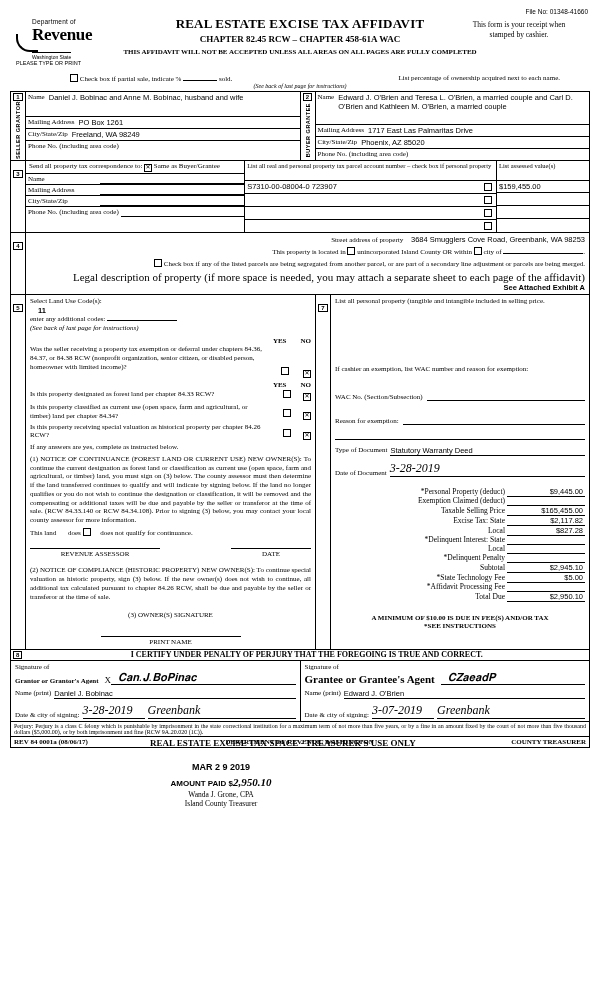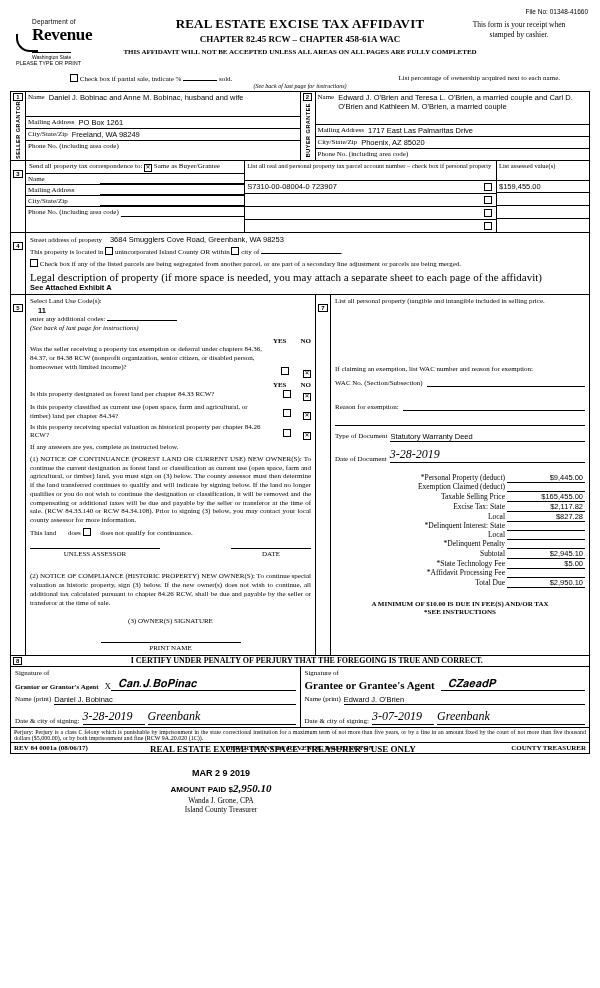--- a/index.html
+++ b/index.html
@@ -168,21 +168,21 @@
       <div class="val" style="padding:1px 2px;border-bottom:1px solid #000;min-height:10px;"></div>
       <div class="val" style="padding:1px 2px;border-bottom:1px solid #000;min-height:10px;"></div>
       <div class="val" style="padding:1px 2px;min-height:10px;"></div>
     </div>
   </div>
 
   <div style="display:flex;border:1px solid #000;border-top:none;">
     <div style="width:14px;border-right:1px solid #000;padding:1px 0;text-align:center;">
       <span class="num">4</span>
     </div>
-    <div style="flex:1;padding:2px 4px;">
+    <div style="flex:1;padding:2px 4px;text-align:right;">
       <div style="font-size:7px;">
         <span>Street address of property</span>
         <span class="val" style="margin-left:6px;">3684 Smugglers Cove Road, Greenbank, WA 98253</span>
       </div>
       <div style="font-size:7px;margin-top:3px;">
         <span>This property is located in</span>
         <span class="cb"></span>
         <span>unincorporated Island County OR within</span>
         <span class="cb"></span>
         <span>city of</span>
@@ -240,38 +240,38 @@
         <div style="margin-top:3px;">If any answers are yes, complete as instructed below.</div>
         <div style="margin-top:3px;text-align:justify;">(1) NOTICE OF CONTINUANCE (FOREST LAND OR CURRENT USE) NEW OWNER(S): To continue the current designation as forest land or classification as current use (open space, farm and agricultural, or timber) land, you must sign on (3) below. The county assessor must then determine if the land transferred continues to qualify and will indicate by signing below. If the land no longer qualifies or you do not wish to continue the designation or classification, it will be removed and the compensating or additional taxes will be due and payable by the seller or transferor at the time of sale. (RCW 84.33.140 or RCW 84.34.108). Prior to signing (3) below, you may contact your local county assessor for more information.</div>
         <div style="margin-top:3px;">
           <span>This land</span>
           <span style="margin-left:10px;">does</span>
           <span class="cb"></span>
           <span style="margin-left:8px;">does not</span>
           <span>qualify for continuance.</span>
         </div>
         <div style="display:flex;justify-content:space-between;margin-top:10px;font-size:7px;">
-          <span style="border-top:1px solid #000;padding-top:1px;width:130px;text-align:center;">UNLESS ASSESSOR</span>
+          <span style="border-top:1px solid #000;padding-top:1px;width:130px;text-align:center;">REVENUE ASSESSOR</span>
           <span style="border-top:1px solid #000;padding-top:1px;width:80px;text-align:center;">DATE</span>
         </div>
-        <div style="margin-top:14px;text-align:justify;">(2) NOTICE OF COMPLIANCE (HISTORIC PROPERTY) NEW OWNER(S): To continue special valuation as historic property, sign (3) below. If the new owner(s) does not wish to continue, all additional tax calculated pursuant to chapter 84.26 RCW, shall be due and payable by the seller or transferor at the time of sale.</div>
+        <div style="margin-top:8px;text-align:justify;">(2) NOTICE OF COMPLIANCE (HISTORIC PROPERTY) NEW OWNER(S): To continue special valuation as historic property, sign (3) below. If the new owner(s) does not wish to continue, all additional tax calculated pursuant to chapter 84.26 RCW, shall be due and payable by the seller or transferor at the time of sale.</div>
         <div style="text-align:center;margin-top:10px;">(3) OWNER(S) SIGNATURE</div>
         <div style="text-align:center;margin-top:16px;border-top:1px solid #000;width:140px;margin-left:auto;margin-right:auto;padding-top:1px;">PRINT NAME</div>
       </div>
     </div>
 
     <div style="flex:1;display:flex;">
       <div style="width:14px;border-right:1px solid #000;padding:1px 0;text-align:center;">
         <span class="num">7</span>
       </div>
       <div style="flex:1;padding:2px 4px;font-size:7px;">
         <div>List all personal property (tangible and intangible included in selling price.</div>
         <div style="height:58px;"></div>
-        <div style="margin-top:2px;">If claiming an exemption, list WAC number and reason for exemption:</div>
-        <div style="display:flex;margin-top:6px;">
+        <div style="margin-top:2px;">If cashier an exemption, list WAC number and reason for exemption:</div>
+        <div style="display:flex;margin-top:20px;">
           <span>WAC No. (Section/Subsection)</span>
           <span class="dotline" style="margin-left:4px;"></span>
         </div>
         <div style="display:flex;margin-top:16px;">
           <span>Reason for exemption:</span>
           <span class="dotline" style="margin-left:4px;"></span>
         </div>
         <div style="height:14px;border-bottom:1px solid #000;"></div>
         <div style="display:flex;margin-top:6px;">
           <span>Type of Document</span>

